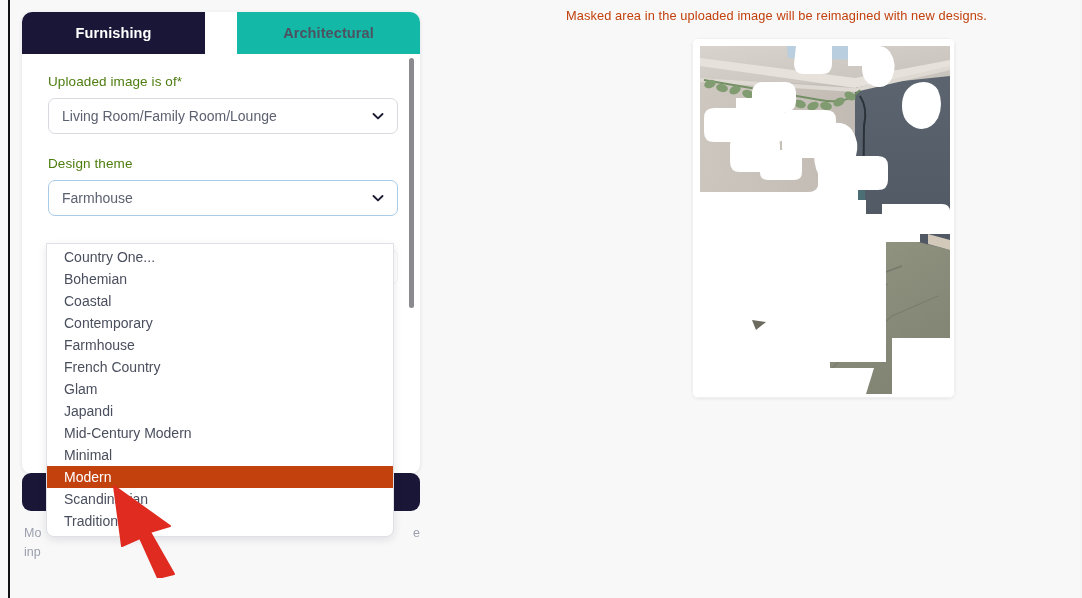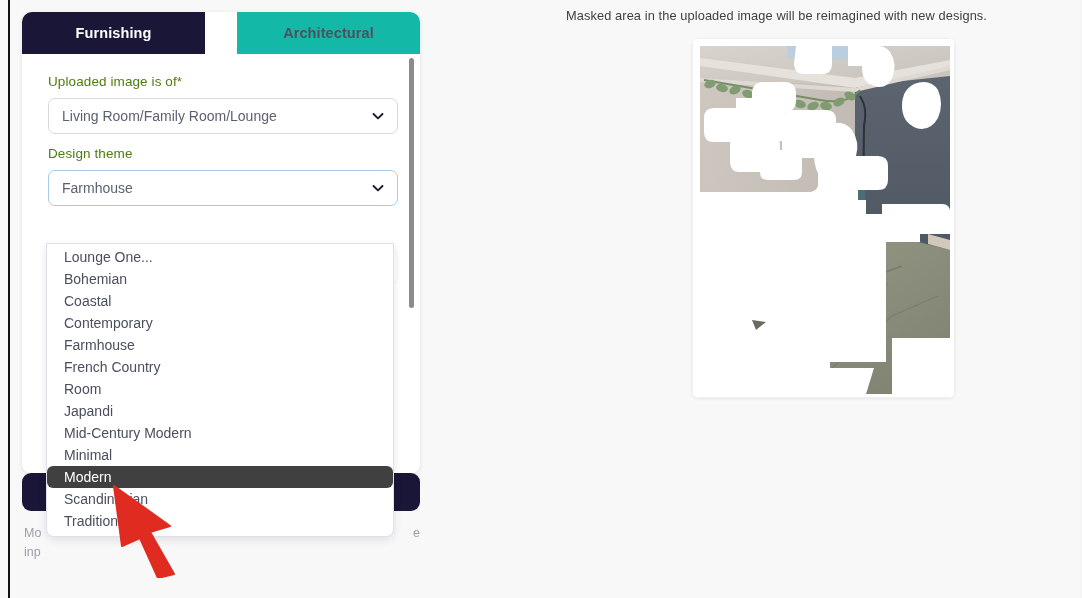--- a/index.html
+++ b/index.html
@@ -91,21 +91,21 @@
     height: 36px;
     border: 1px solid #d8d9de;
     border-radius: 7px;
     background: #fff;
     display: flex;
     align-items: center;
     padding: 0 32px 0 13px;
     font-size: 14px;
     color: #5c6170;
     cursor: pointer;
-    margin-bottom: 12px;
+    margin-bottom: 22px;
   }
   .select-box.focused {
     border: 1.5px solid #a9cbe6;
     margin-bottom: 0;
   }
   .chev {
     position: absolute;
     right: 13px;
     top: 50%;
     transform: translateY(-50%);
@@ -191,44 +191,43 @@
   .dd-option {
     height: 22px;
     line-height: 22px;
     padding: 0 0 0 17px;
     font-size: 14px;
     color: #4a4f5e;
     white-space: nowrap;
     cursor: pointer;
   }
   .dd-option.selected {
-    background: #404040;
+    background: #c2410c;
     color: #ffffff;
-    border-radius: 6px;
   }
 
   
   .pointer-arrow {
     position: absolute;
     left: 108px;
     top: 482px;
     width: 150px;
     height: 96px;
     z-index: 45;
     pointer-events: none;
   }
 
   
   .masked-caption {
     position: absolute;
     left: 566px;
     top: 8px;
     width: 512px;
     font-size: 12.8px;
-    color: #404040;
+    color: #c2410c;
     letter-spacing: .1px;
     white-space: nowrap;
   }
 
   .preview-wrap {
     position: absolute;
     left: 692px;
     top: 38px;
     width: 263px;
     height: 360px;
@@ -292,27 +291,27 @@
 
 <div class="helper-text">
   <div style="display:flex; justify-content:space-between;">
     <span>Mo</span>
     <span>e</span>
   </div>
   <div>inp</div>
 </div>
 
 <div class="dropdown-list" id="dropdown-list">
-    <div class="dd-option">Lounge One...</div>
+    <div class="dd-option">Country One...</div>
     <div class="dd-option">Bohemian</div>
     <div class="dd-option">Coastal</div>
     <div class="dd-option">Contemporary</div>
     <div class="dd-option">Farmhouse</div>
     <div class="dd-option">French Country</div>
-    <div class="dd-option">Room</div>
+    <div class="dd-option">Glam</div>
     <div class="dd-option">Japandi</div>
     <div class="dd-option">Mid-Century Modern</div>
     <div class="dd-option">Minimal</div>
     <div class="dd-option selected">Modern</div>
     <div class="dd-option">Scandinavian</div>
     <div class="dd-option">Traditional</div>
   </div>
 
 <svg class="pointer-arrow" viewBox="0 0 150 96">
   <path d="M6 4 L62 44 L42 50 L66 92 L50 96 L32 56 L14 64 Z" fill="#e02b20" stroke="#e02b20" stroke-width="2" stroke-linejoin="round"></path>

